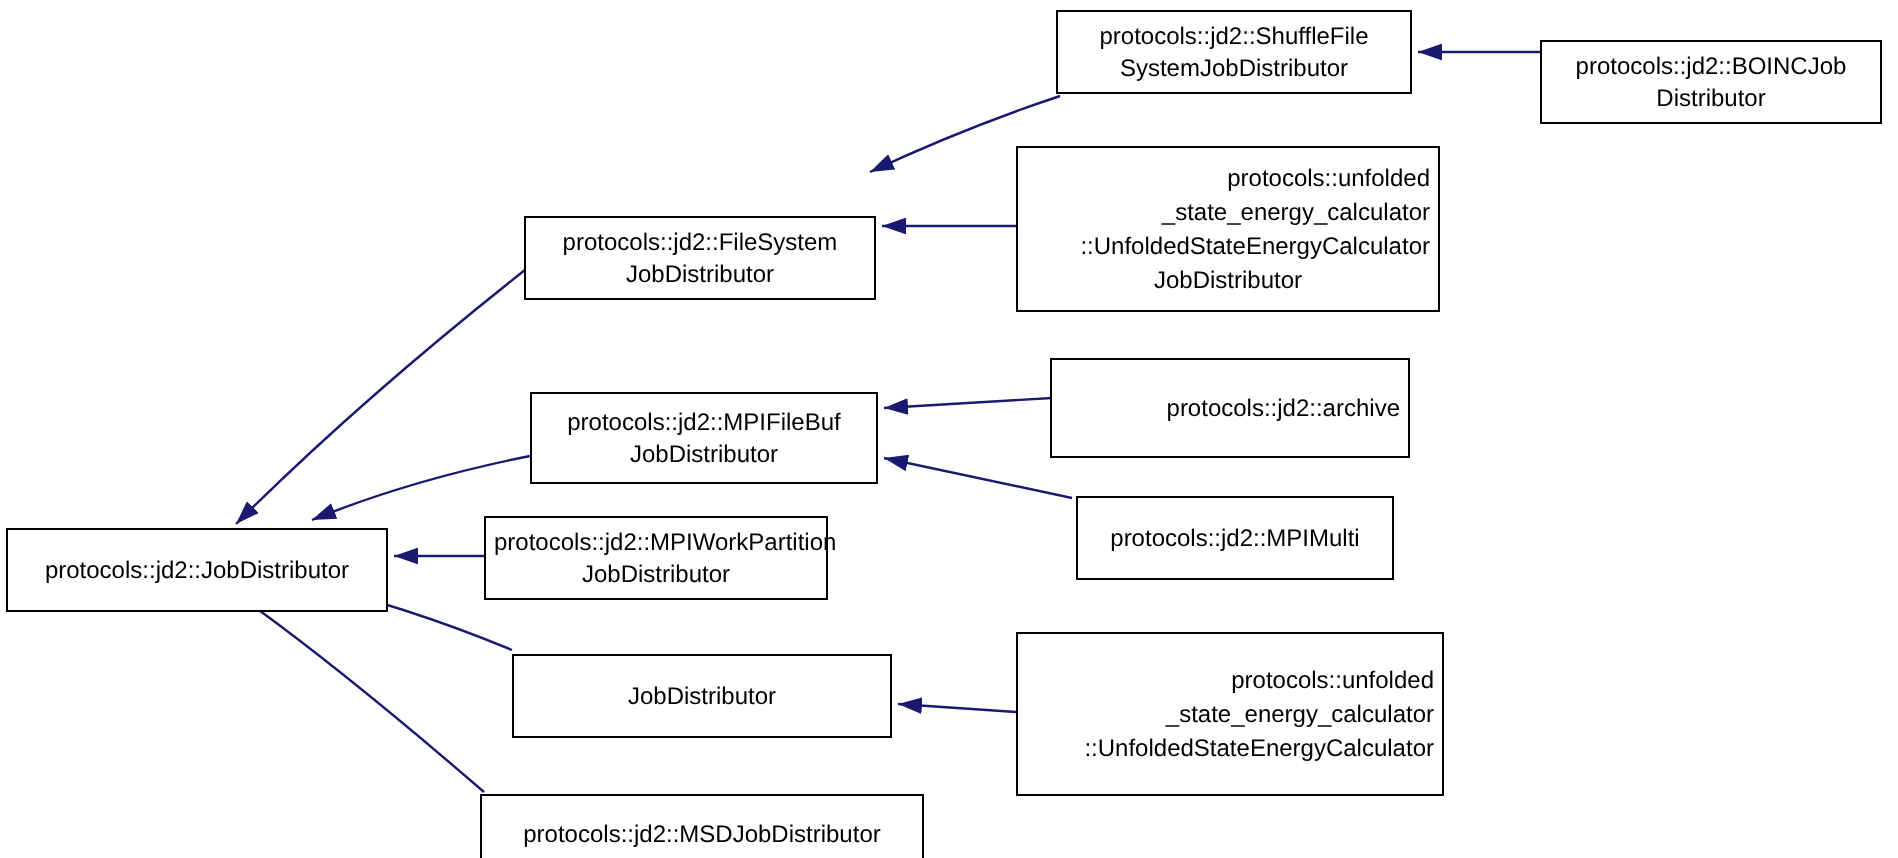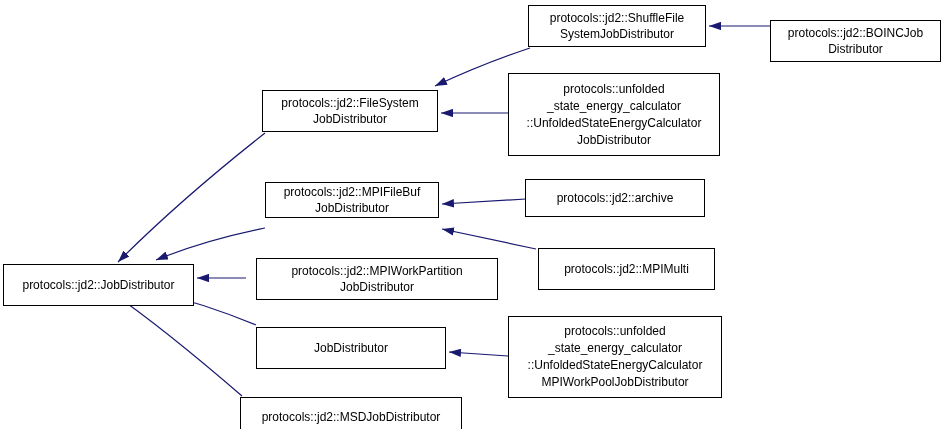--- a/index.html
+++ b/index.html
@@ -33,21 +33,21 @@
     line-height:16px;
     text-align:center;
     cursor:pointer;
   }
   .node.h4{line-height:17px;}
   .node .ln{
     display:block;width:100%;
     padding:0 4px;box-sizing:border-box;
     white-space:nowrap;
   }
-  .node .ln.left{text-align:center;}
+  .node .ln.left{text-align:right;}
   .node .ln.center{text-align:center;}
 </style>
 </head>
 <body>
 
 <div class="canvas">
 
   <svg class="edges" width="949" height="429" viewBox="0 0 949 429" xmlns="http://www.w3.org/2000/svg">
     <defs>
       <marker id="arrowhead" viewBox="0 0 10 7" refX="10" refY="3.5" markerWidth="10" markerHeight="7" orient="auto">
@@ -64,31 +64,31 @@
     <path class="edge" d="M770,26 L709,26" marker-end="url(#arrowhead)"></path>
     <path class="edge" d="M526,199 L442,204" marker-end="url(#arrowhead)"></path>
     <path class="edge" d="M536,249 L442,229" marker-end="url(#arrowhead)"></path>
     <path class="edge" d="M508,356 L449,352" marker-end="url(#arrowhead)"></path>
   </svg>
 
   <div class="node" style="left:3px;top:264px;width:191px;height:42px">
     <span class="ln center">protocols::jd2::JobDistributor</span>
   </div>
 
-  <div class="node" style="left:262px;top:90px;width:176px;height:42px">
+  <div class="node" style="left:262px;top:108px;width:176px;height:42px">
     <span class="ln center">protocols::jd2::FileSystem</span>
     <span class="ln center">JobDistributor</span>
   </div>
 
-  <div class="node" style="left:265px;top:182px;width:174px;height:36px">
+  <div class="node" style="left:265px;top:196px;width:174px;height:46px">
     <span class="ln center">protocols::jd2::MPIFileBuf</span>
     <span class="ln center">JobDistributor</span>
   </div>
 
-  <div class="node" style="left:256px;top:258px;width:242px;height:42px">
+  <div class="node" style="left:242px;top:258px;width:172px;height:42px">
     <span class="ln center">protocols::jd2::MPIWorkPartition</span>
     <span class="ln center">JobDistributor</span>
   </div>
 
   <div class="node" style="left:256px;top:327px;width:190px;height:42px">
     <span class="ln center">JobDistributor</span>
   </div>
 
   <div class="node" style="left:240px;top:397px;width:222px;height:40px">
     <span class="ln center">protocols::jd2::MSDJobDistributor</span>
@@ -99,33 +99,32 @@
     <span class="ln center">SystemJobDistributor</span>
   </div>
 
   <div class="node h4" style="left:508px;top:73px;width:212px;height:83px">
     <span class="ln left">protocols::unfolded</span>
     <span class="ln left">_state_energy_calculator</span>
     <span class="ln left">::UnfoldedStateEnergyCalculator</span>
     <span class="ln center">JobDistributor</span>
   </div>
 
-  <div class="node" style="left:525px;top:179px;width:180px;height:38px">
+  <div class="node" style="left:525px;top:179px;width:180px;height:50px">
     <span class="ln left">protocols::jd2::archive</span>
   </div>
 
-  <div class="node" style="left:538px;top:248px;width:177px;height:42px">
+  <div class="node" style="left:538px;top:248px;width:159px;height:42px">
     <span class="ln center">protocols::jd2::MPIMulti</span>
   </div>
 
   <div class="node h4" style="left:508px;top:316px;width:214px;height:82px">
     <span class="ln left">protocols::unfolded</span>
     <span class="ln left">_state_energy_calculator</span>
     <span class="ln left">::UnfoldedStateEnergyCalculator</span>
-    <span class="ln center">MPIWorkPoolJobDistributor</span>
   </div>
 
   <div class="node" style="left:770px;top:20px;width:171px;height:42px">
     <span class="ln center">protocols::jd2::BOINCJob</span>
     <span class="ln center">Distributor</span>
   </div>
 
 </div>
 
 </body></html>

